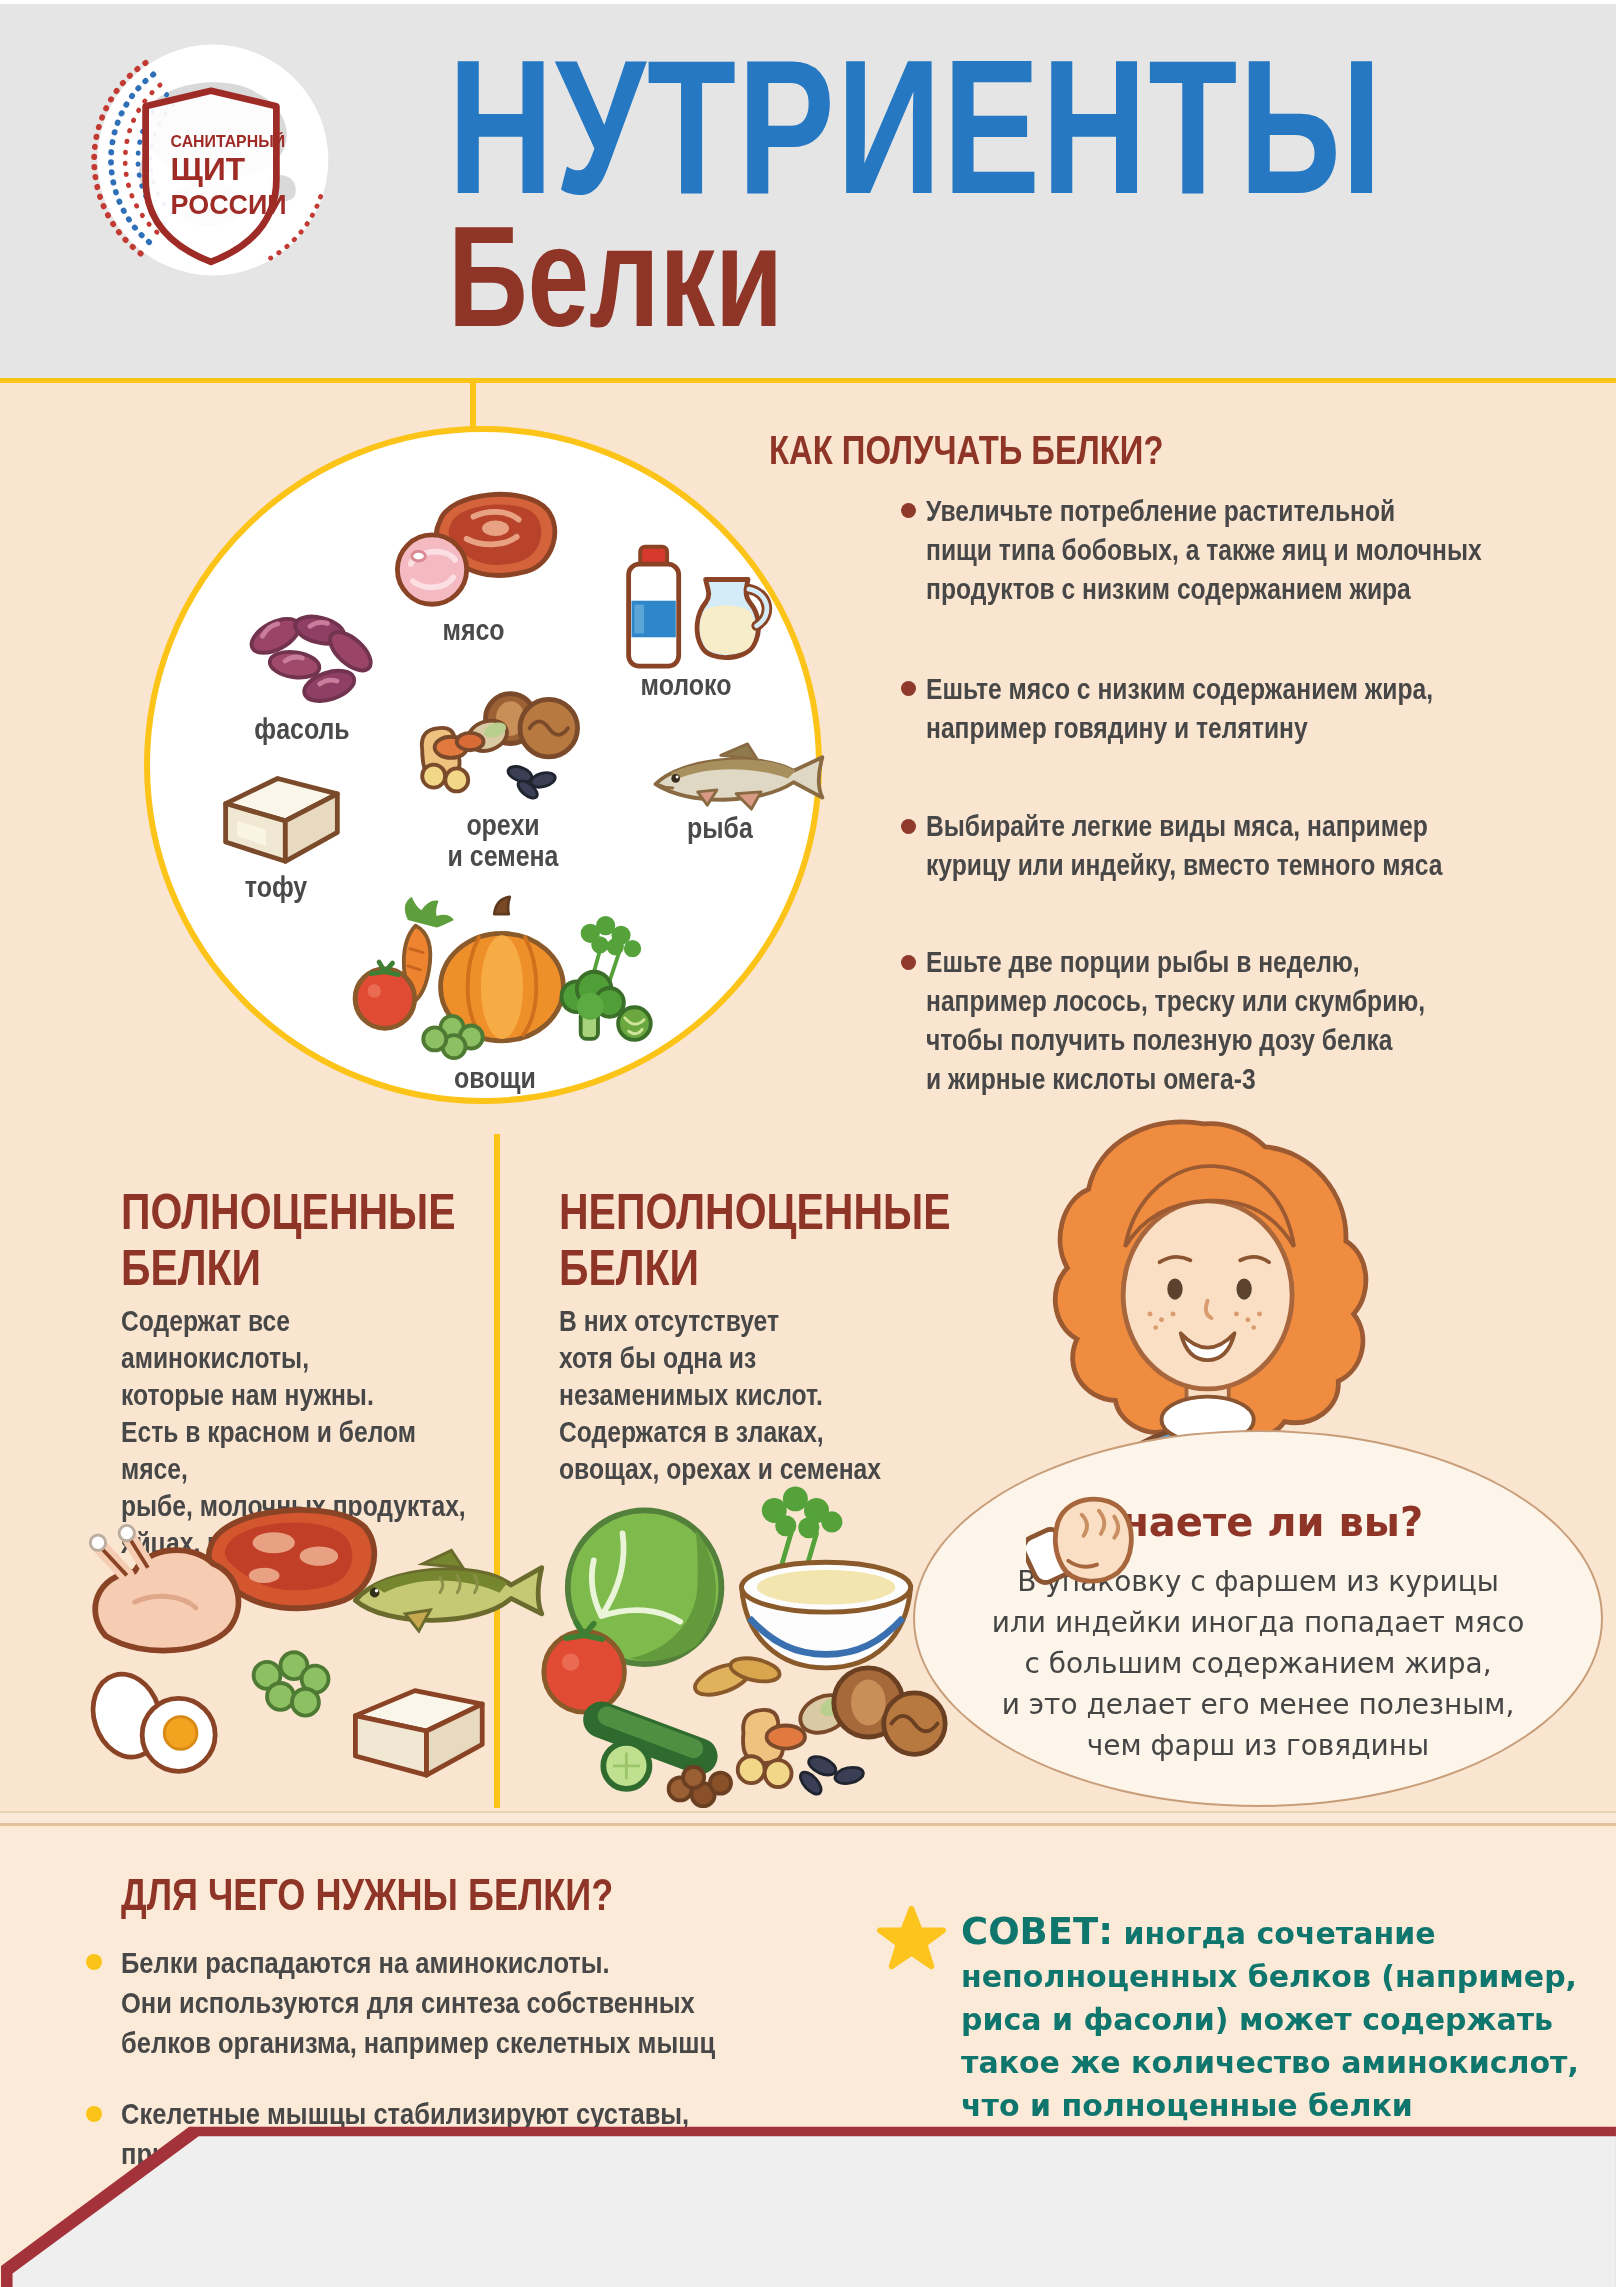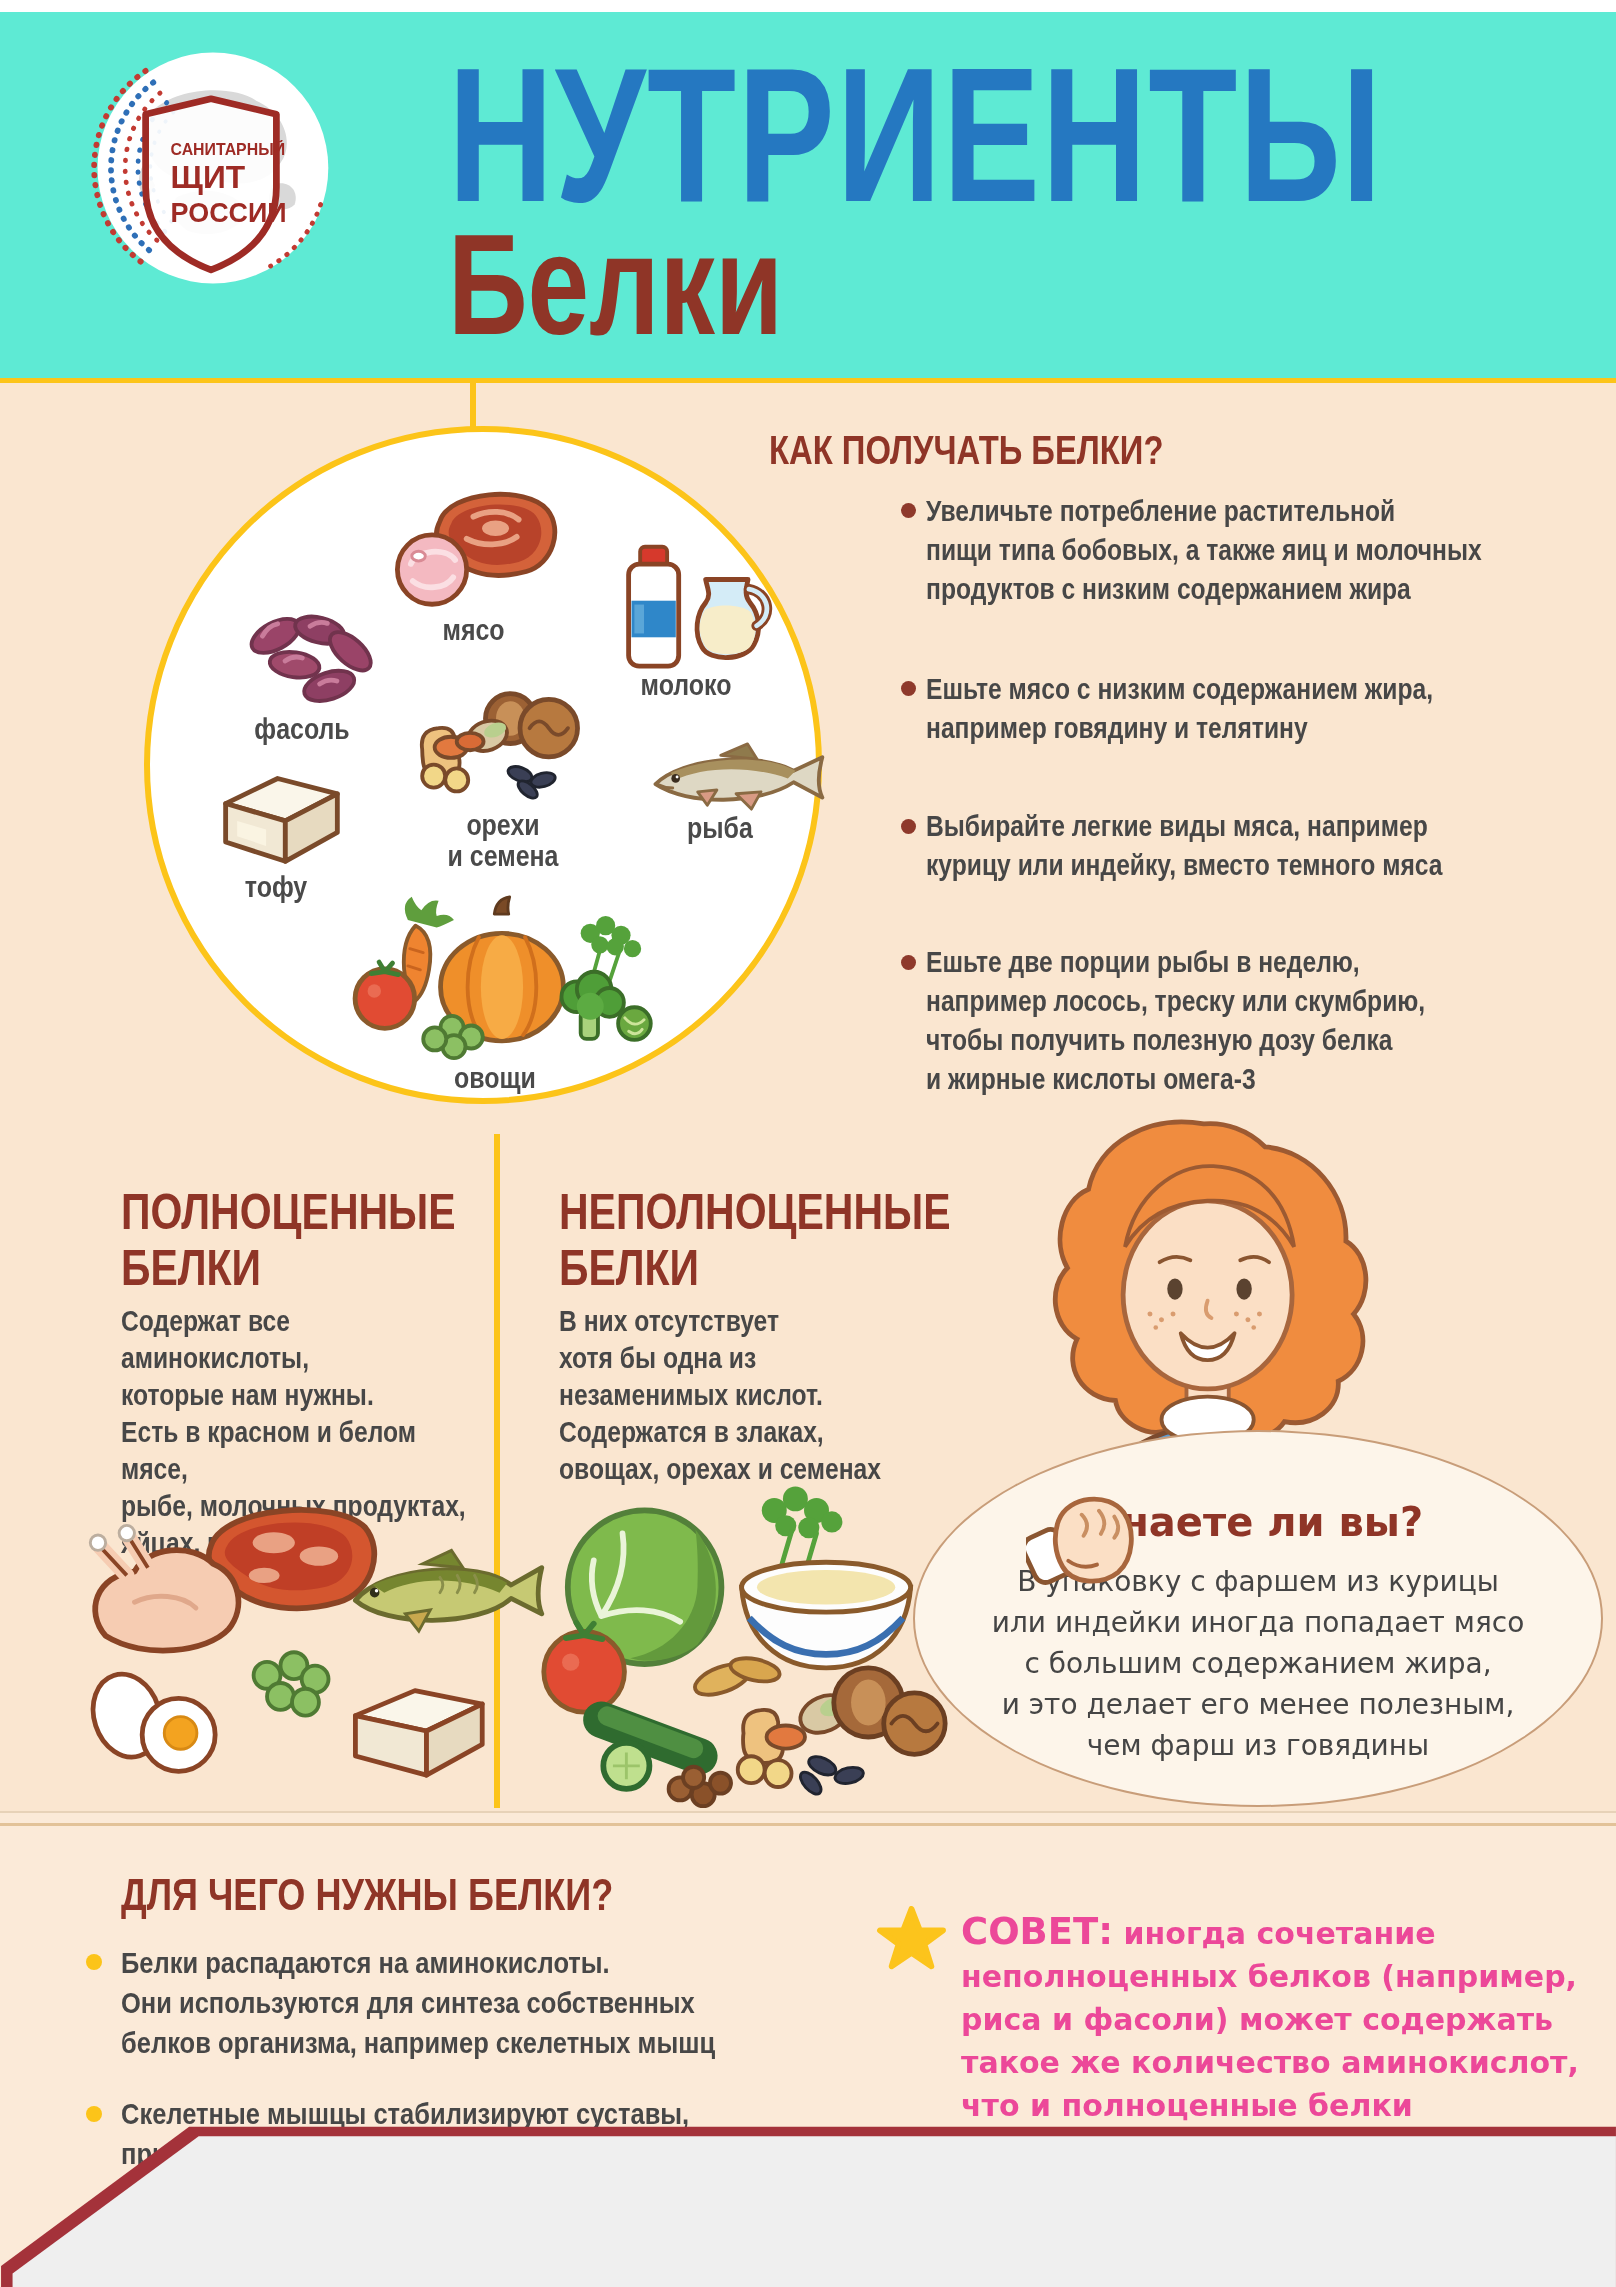--- a/index.html
+++ b/index.html
@@ -1,19 +1,19 @@
 <!DOCTYPE html>
 <html><head>
 <meta charset="utf-8">
 <style>
   html,body{margin:0;padding:0;background:#888;}
   .page{position:relative;width:1617px;height:2287px;background:#ffffff;overflow:hidden;
         font-family:"Liberation Sans",sans-serif;margin:0 auto;}
   
-  .header{position:absolute;left:0;top:12px;width:1617px;height:472px;background:#5eead4;}
+  .header{position:absolute;left:0;top:4px;width:1617px;height:472px;background:#e5e5e5;}
   .logo{position:absolute;left:86px;top:29px;width:250px;height:254px;}
   .title{position:absolute;left:448px;top:27px;font-size:192px;line-height:192px;font-weight:bold;
          color:#2578c1;letter-spacing:1.9px;transform:scaleX(.76);transform-origin:left top;white-space:nowrap;}
   .subtitle{position:absolute;left:448px;top:202px;font-size:142px;line-height:142px;font-weight:bold;
          color:#8f3527;transform:scaleX(.78);transform-origin:left top;white-space:nowrap;}
   .gold-line-top{position:absolute;left:0;top:378px;width:1617px;height:5.8px;background:#fcc419;}
   
   .main-bg{position:absolute;left:0;top:383px;width:1617px;height:1428px;background:#fae6d0;}
   .bottom-bg{position:absolute;left:0;top:1811px;width:1617px;height:477px;background:#fbead8;}
   .divider-a{position:absolute;left:0;top:1811px;width:1617px;height:1.9px;background:#e7d2b8;}
@@ -35,21 +35,21 @@
   .bubble{position:absolute;left:913px;top:1430px;width:690px;height:377px;border-radius:50%;
          background:#fdf5ea;border:2.9px solid #c89d79;box-sizing:border-box;z-index:3;}
   .bubble-title{position:absolute;left:922px;top:1499px;width:672px;text-align:center;z-index:4;
          font-family:"DejaVu Sans",sans-serif;font-size:40px;font-weight:bold;color:#8f3527;}
   .bubble-text{position:absolute;left:946px;top:1561px;width:624px;text-align:center;z-index:4;
          font-family:"DejaVu Sans",sans-serif;font-size:28px;line-height:41px;color:#454545;white-space:pre-line;}
   .girl{position:absolute;left:956px;top:1097px;z-index:2;}
   .fist{position:absolute;left:1026px;top:1478px;z-index:5;}
   
   .star{position:absolute;left:876px;top:1906px;z-index:2;}
-  .advice{position:absolute;left:961px;top:1910px;width:644px;color:#ec4899;z-index:2;
+  .advice{position:absolute;left:961px;top:1910px;width:644px;color:#0f766e;z-index:2;
          font-family:"DejaVu Sans",sans-serif;font-size:30px;line-height:43px;font-weight:bold;}
   .advice-label{font-size:37px;}
   .advice-text{white-space:pre-line;}
   
   .banner{position:absolute;left:0;top:2121px;z-index:6;}
   .banner-text{position:absolute;left:828px;top:2200px;z-index:7;font-size:59px;font-weight:bold;
          font-style:italic;color:#9c2c31;white-space:nowrap;}
   .abs{position:absolute;}
 </style>
 </head>

